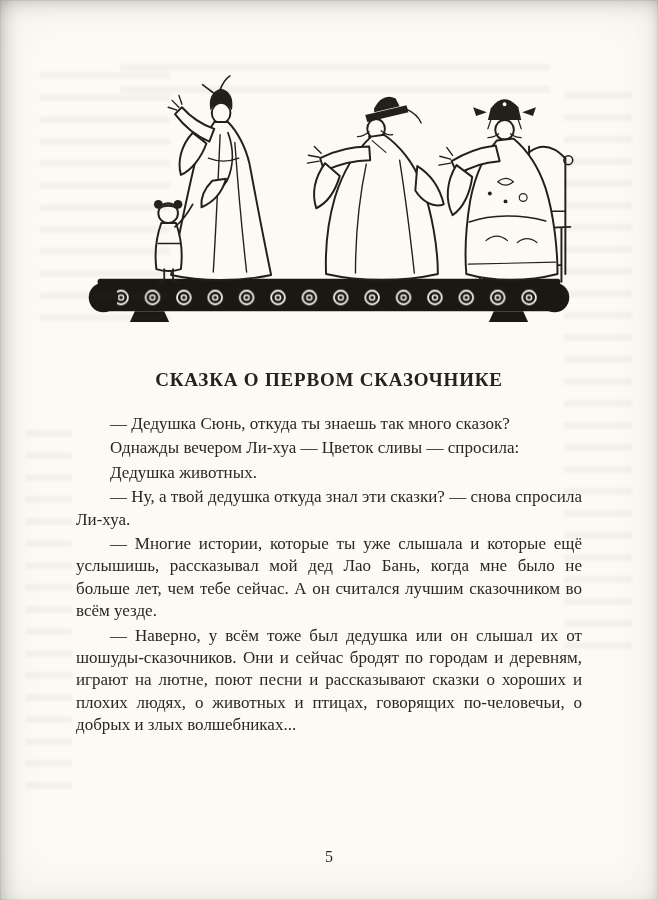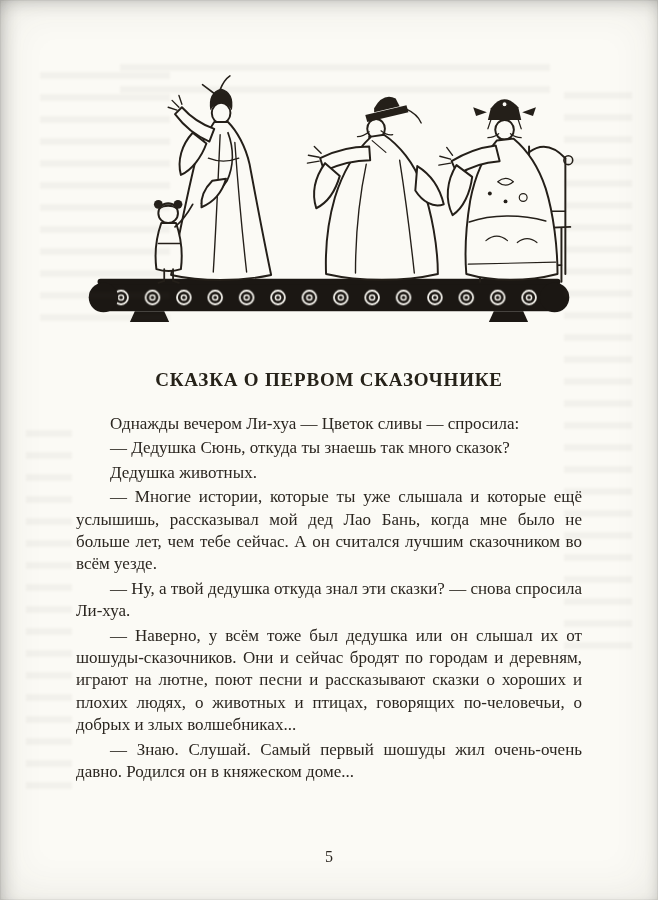--- a/index.html
+++ b/index.html
@@ -189,24 +189,23 @@
         <path d="M103 166 C110 160 116 152 121 143" stroke-width="1.8"></path>
         <path d="M92 209 L92 221 M101 209 L101 221" stroke-width="1.8"></path>
         <path d="M92 221 L86 223 M101 221 L107 223" stroke-width="1.8"></path>
       </g>
     </svg>
   </figure>
 
   <h1 class="title">СКАЗКА О ПЕРВОМ СКАЗОЧНИКЕ</h1>
 
   <div class="text">
+    <p>— Дедушка Сюнь, откуда ты знаешь так много сказок?</p>
     <p>Однажды вечером Ли-хуа — Цветок сливы — спросила:</p>
-    <p>— Дедушка Сюнь, откуда ты знаешь так много сказок?</p>
     <p>Дедушка животных.</p>
+    <p>— Ну, а твой дедушка откуда знал эти сказки? — снова спросила Ли-хуа.</p>
     <p>— Многие истории, которые ты уже слышала и которые ещё услышишь, рассказывал мой дед Лао Бань, когда мне было не больше лет, чем тебе сейчас. А он считался лучшим сказочником во всём уезде.</p>
-    <p>— Ну, а твой дедушка откуда знал эти сказки? — снова спросила Ли-хуа.</p>
     <p>— Наверно, у всём тоже был дедушка или он слышал их от шошуды-сказочников. Они и сейчас бродят по городам и деревням, играют на лютне, поют песни и рассказывают сказки о хороших и плохих людях, о животных и птицах, говорящих по-человечьи, о добрых и злых волшебниках...</p>
-    <p>— Знаю. Слушай. Самый первый шошуды жил очень-очень давно. Родился он в княжеском доме...</p>
   </div>
 
   <div class="pageno">5</div>
 
 </div>
 
 </body></html>

